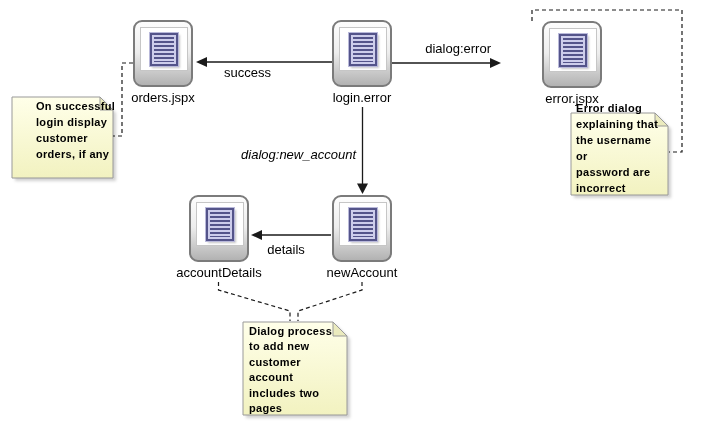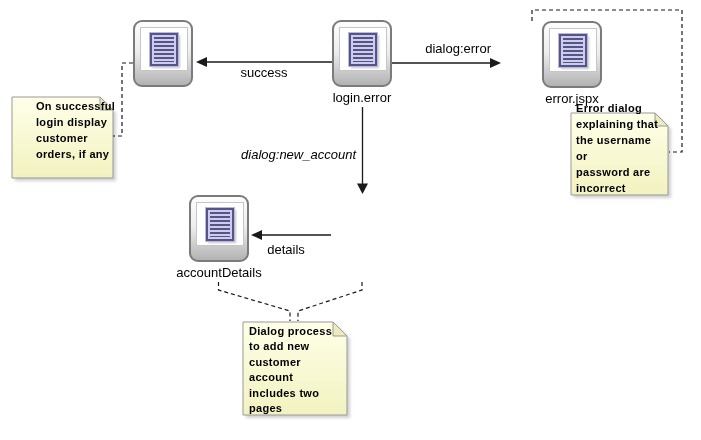--- a/index.html
+++ b/index.html
@@ -36,21 +36,21 @@
     width:100%; height:100%;
     background:repeating-linear-gradient(to bottom,#54548a 0px,#54548a 2px,#cdcdeb 2px,#cdcdeb 4px);
   }
   .node-label {
     position:absolute; top:70px; left:calc(50% - 70px); width:140px;
     text-align:center; font-size:13px; line-height:15px; white-space:nowrap;
   }
 
   
   .edge-label { position:absolute; font-size:13px; line-height:15px; white-space:nowrap; }
-  .el-success     { left:224px; top:65px;  width:80px;  text-align:center; }
+  .el-success     { left:224px; top:65px;  width:80px;  }
   .el-dialogerror { left:398px; top:41px;  width:93px;  text-align:right; }
   .el-newaccount  { left:230px; top:147px; width:126px; text-align:right;font-style:italic; }
   .el-details     { left:251px; top:242px; width:70px;  text-align:center; }
 
   
   .note-text {
     position:absolute; font-size:11px; font-weight:600; letter-spacing:0.3px;
     line-height:16px; white-space:pre-line; color:#000;
   }
   .nt-orders { left:17px;  top:98px;  width:93px;margin-left:19px; }
@@ -118,20 +118,21 @@
   </svg>
 
   <div class="node node-orders">
     <div class="page-icon">
       <div class="page-panel">
         <div class="doc-glyph">
           <div class="doc-lines"></div>
         </div>
       </div>
     </div>
+    <div class="node-label">orders.jspx</div>
   </div>
 
   <div class="node node-login">
     <div class="page-icon">
       <div class="page-panel">
         <div class="doc-glyph">
           <div class="doc-lines"></div>
         </div>
       </div>
     </div>
@@ -153,20 +154,30 @@
     <div class="page-icon">
       <div class="page-panel">
         <div class="doc-glyph">
           <div class="doc-lines"></div>
         </div>
       </div>
     </div>
     <div class="node-label">accountDetails</div>
   </div>
 
+  <div class="node node-newAccount">
+    <div class="page-icon">
+      <div class="page-panel">
+        <div class="doc-glyph">
+          <div class="doc-lines"></div>
+        </div>
+      </div>
+    </div>
+    <div class="node-label">newAccount</div>
+  </div>
 
   <div class="edge-label el-success">success</div>
   <div class="edge-label el-dialogerror">dialog:error</div>
   <div class="edge-label el-newaccount">dialog:new_account</div>
   <div class="edge-label el-details">details</div>
 
   <div class="note-text nt-orders">On successful
 login display
 customer
 orders, if any</div>

